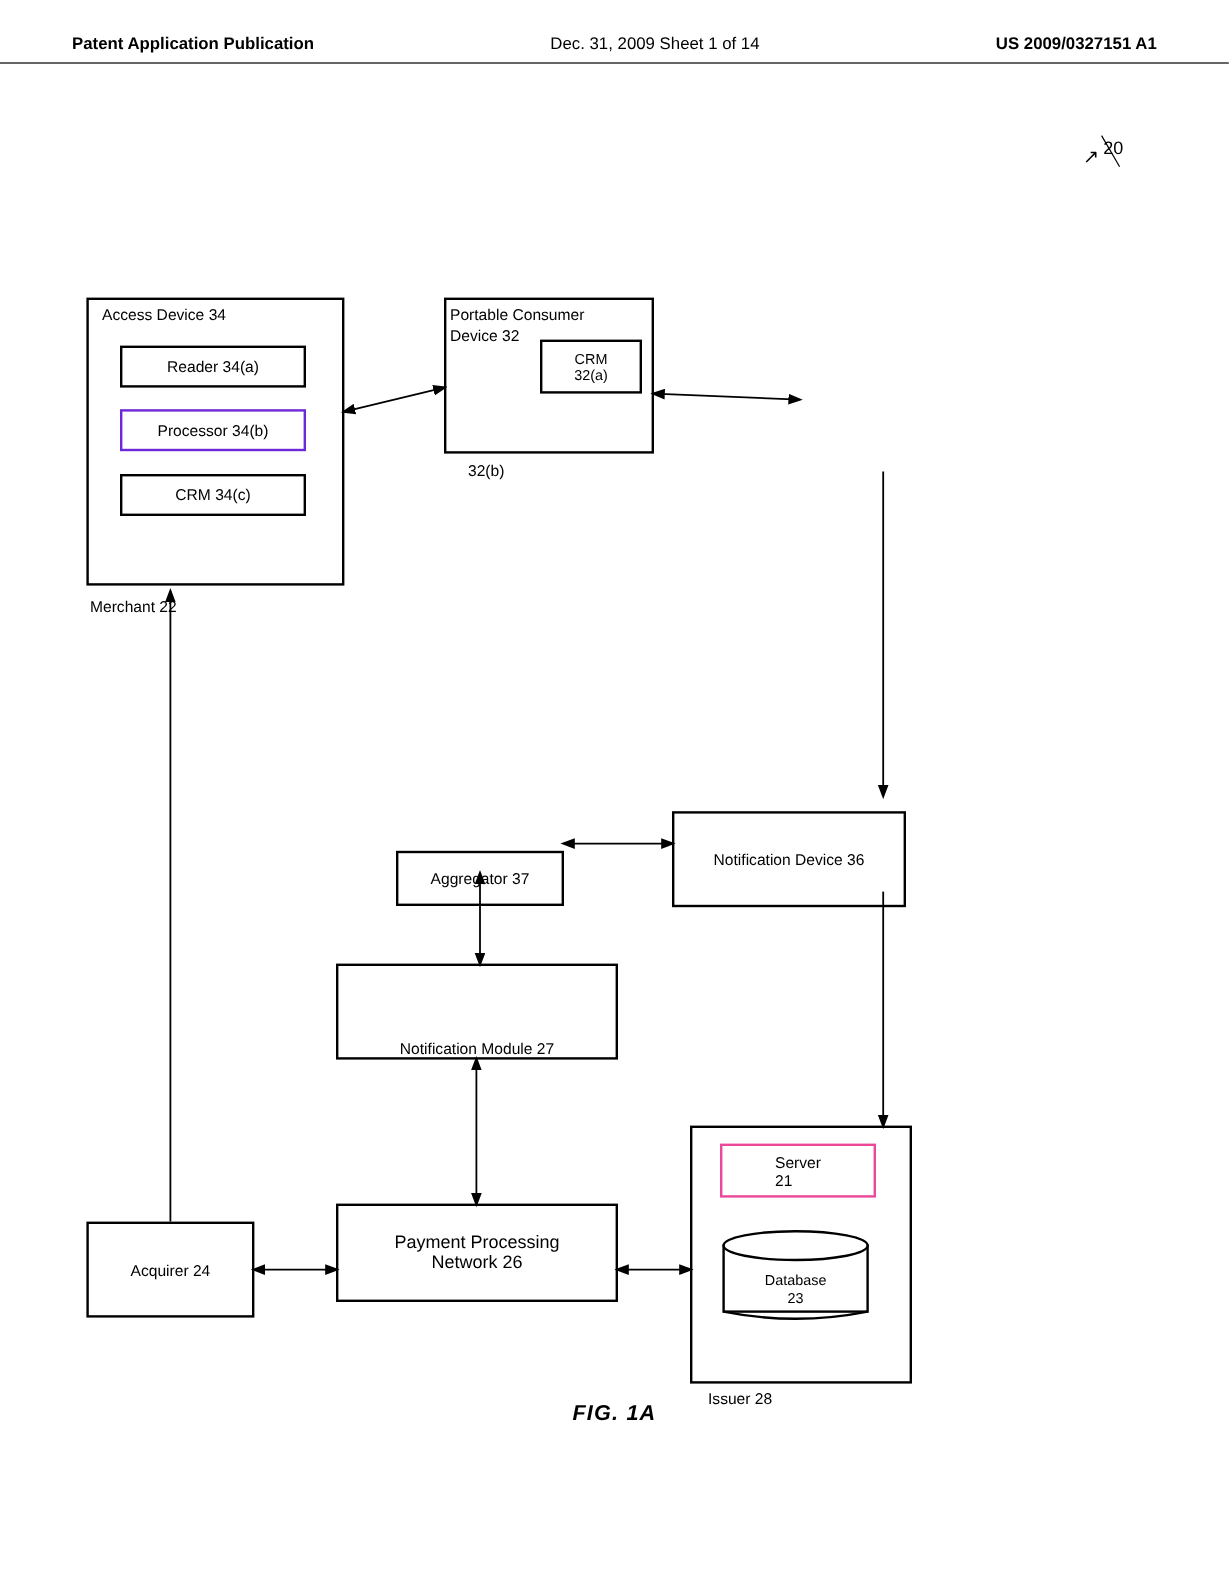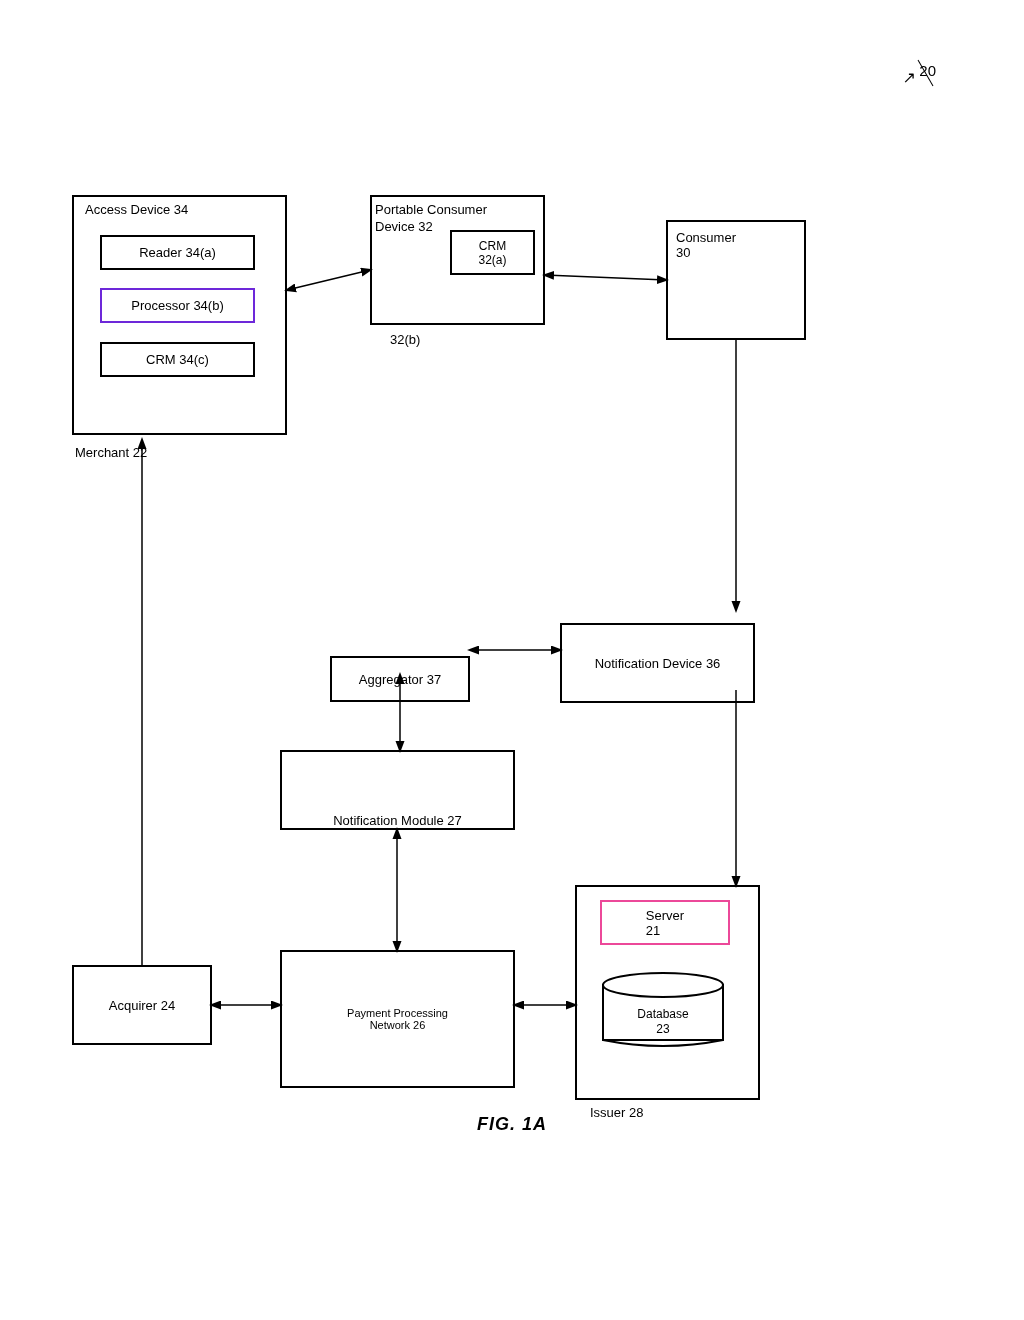--- a/index.html
+++ b/index.html
@@ -203,27 +203,27 @@
       font-size: 13px;
       text-align: center;
     }
 
     
     .payment-network-box {
       position: absolute;
       top: 940px;
       left: 280px;
       width: 235px;
-      height: 138px;
-      border: 2px solid #000;
-      display: flex;
-      align-items: center;
-      justify-content: center;
-      font-family: Arial, sans-serif;
-      font-size: 11px;
+      height: 82px;
+      border: 2px solid #000;
+      display: flex;
+      align-items: center;
+      justify-content: center;
+      font-family: Arial, sans-serif;
+      font-size: 15px;
       text-align: center;
     }
 
     
     .acquirer-box {
       position: absolute;
       top: 955px;
       left: 72px;
       width: 140px;
       height: 80px;
@@ -297,20 +297,25 @@
       left: 598px;
       width: 130px;
       height: 80px;
     }
   </style>
 </head>
 <body>
 
 <div class="page">
 
+  <div class="header">
+    <div class="header-left">Patent Application Publication</div>
+    <div class="header-center">Dec. 31, 2009   Sheet 1 of 14</div>
+    <div class="header-right">US 2009/0327151 A1</div>
+  </div>
 
   <div class="diagram-area">
 
     <div style="position:absolute; top:52px; right:88px; font-family:Arial,sans-serif; font-size:15px;">
       <span>20</span>
     </div>
 
     <div style="position:absolute; top:58px; right:108px; font-size:16px; font-family:Arial,sans-serif;">↗</div>
     <div style="position:absolute; top:48px; right:98px; width:1px; height:30px; background:#000; transform: rotate(-30deg);"></div>
 
@@ -336,23 +341,20 @@
       <span>Portable Consumer</span><br>
       <span>Device 32</span>
     </div>
 
     <div class="crm32a-box">
       <span>CRM<br>32(a)</span>
     </div>
 
     <div class="label-32b">32(b)</div>
 
-    <div class="consumer-box">
-      <span>Consumer<br>30</span>
-    </div>
 
     <div class="notification-device-box">
       <span>Notification Device 36</span>
     </div>
 
     <div class="aggregator-box">
       <span>Aggregator 37</span>
     </div>
 
     <div class="notification-module-box">

